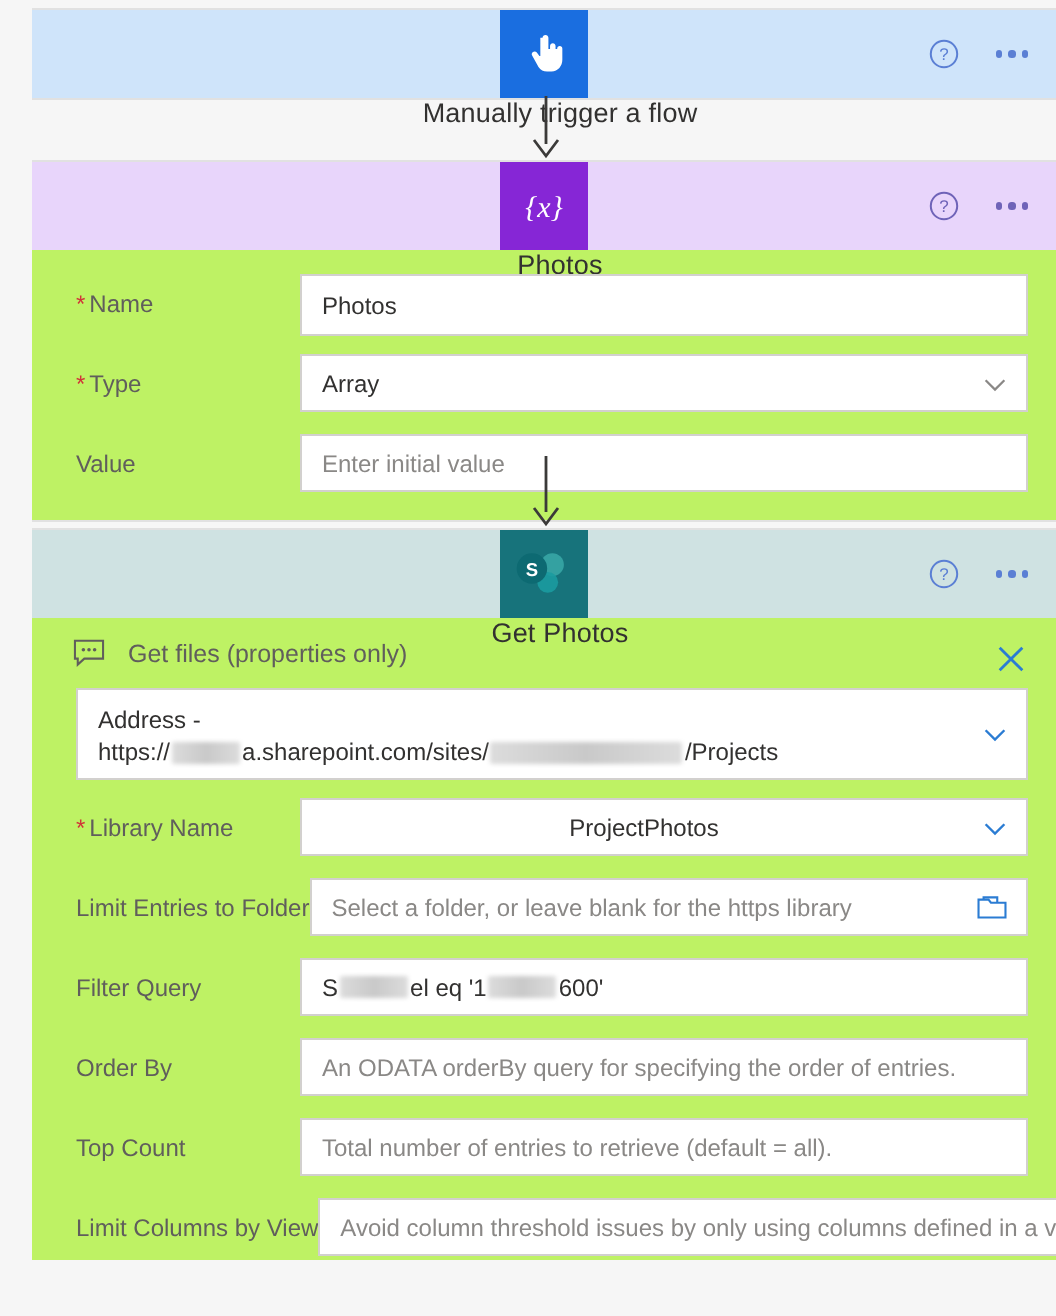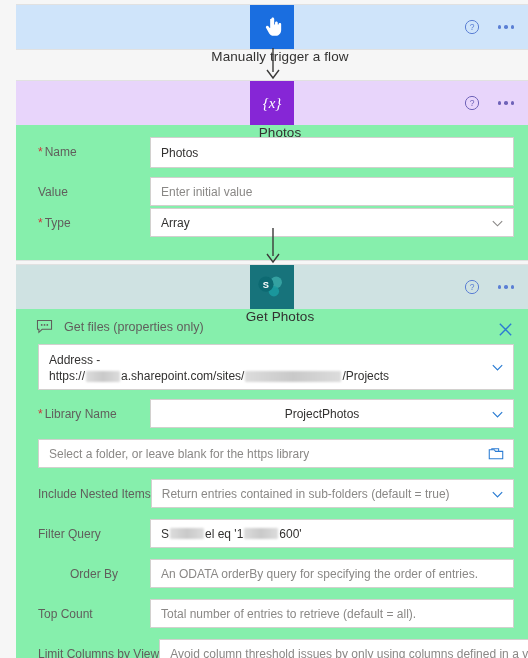--- a/index.html
+++ b/index.html
@@ -70,21 +70,21 @@
   #variable-card .card-header { background: #e8d5fb; }
   #variable-card .card-icon { background: #8626d6; }
   #variable-card .ico-dots i { background: #6f63b8; }
 
   
   #sharepoint-card { top: 264px; border-bottom: none; }
   #sharepoint-card .card-header { background: #cfe2e2; }
   #sharepoint-card .card-icon { background: #17737b; }
   #sharepoint-card .ico-dots i { background: #5b7fd4; }
 
-  .card-body { background: #86efac; padding: 0 0 0 0; }
+  .card-body { background: #bef264; padding: 0 0 0 0; }
 
   
   .row {
     display: flex;
     align-items: flex-start;
     padding: 0 14px 0 22px;
     min-height: 31px;
   }
   .row + .row { margin-top: 0; }
   .lbl {
@@ -227,38 +227,38 @@
 
       <div class="row" style="margin-bottom:9px;">
         <div class="lbl">
           <span class="req">*</span><span>Name</span>
         </div>
         <div class="ctrl plain" style="min-height:31px;">
           <div class="val">Photos</div>
         </div>
       </div>
 
-      <div class="row">
-        <div class="lbl">
-          <span>Value</span>
-        </div>
-        <div class="ctrl plain" style="min-height:29px;">
-          <div class="ph">Enter initial value</div>
-        </div>
-      </div>
-
       <div class="row" style="margin-bottom:9px;">
         <div class="lbl">
           <span class="req">*</span><span>Type</span>
         </div>
         <div class="ctrl" style="min-height:29px;">
           <div class="val">Array</div>
           <svg class="chev" viewBox="0 0 16 16">
             <path d="M3 6 L8 11 L13 6" fill="none" stroke="#8a8886" stroke-width="1.2"></path>
           </svg>
+        </div>
+      </div>
+
+      <div class="row">
+        <div class="lbl">
+          <span>Value</span>
+        </div>
+        <div class="ctrl plain" style="min-height:29px;">
+          <div class="ph">Enter initial value</div>
         </div>
       </div>
 
     </div>
   </div>
 
   <svg class="connector" id="connector-2" viewBox="0 0 34 36">
     <line x1="17" y1="0" x2="17" y2="28" stroke="#3b3a39" stroke-width="1.4"></line>
     <path d="M11 26 L17 34 L23 26" fill="none" stroke="#3b3a39" stroke-width="1.4"></path>
   </svg>
@@ -324,57 +324,49 @@
         </div>
         <div class="ctrl" style="min-height:29px;justify-content:center;">
           <div class="val">ProjectPhotos</div>
           <svg class="chev" viewBox="0 0 16 16">
             <path d="M3 6 L8 11 L13 6" fill="none" stroke="#2b7cd3" stroke-width="1.3"></path>
           </svg>
         </div>
       </div>
 
       <div class="row" style="margin-bottom:9px;">
+        <div class="lbl">
+          <span>Limit Entries to Folder</span>
+        </div>
         <div class="ctrl" style="min-height:29px;">
           <div class="ph">Select a folder, or leave blank for the https library</div>
           <svg class="folder-ico" viewBox="0 0 18 16">
             <path d="M1.3 3.2 H7 L8.4 5 H16.7 V13.4 H1.3 Z" fill="none" stroke="#2b7cd3" stroke-width="1.2"></path>
             <path d="M4.2 3.2 V1.9 H12 V5" fill="none" stroke="#2b7cd3" stroke-width="1.2"></path>
           </svg>
         </div>
       </div>
 
-      <div class="row" style="margin-bottom:9px;">
-        <div class="lbl">
-          <span>Include Nested Items</span>
-        </div>
-        <div class="ctrl" style="min-height:29px;">
-          <div class="ph">Return entries contained in sub-folders (default = true)</div>
-          <svg class="chev" viewBox="0 0 16 16">
-            <path d="M3 6 L8 11 L13 6" fill="none" stroke="#2b7cd3" stroke-width="1.3"></path>
-          </svg>
-        </div>
-      </div>
 
       <div class="row" style="margin-bottom:9px;">
         <div class="lbl">
           <span>Filter Query</span>
         </div>
         <div class="ctrl plain" style="min-height:29px;">
           <div class="url-line">
             <span>S</span>
             <span class="redact" id="redact-fq-1" style="width: 34px;"></span>
             <span>el eq '1</span>
             <span class="redact" id="redact-fq-2" style="width: 34px;"></span>
             <span>600'</span>
           </div>
         </div>
       </div>
 
-      <div class="row" style="margin-bottom:9px;text-align:center;">
+      <div class="row" style="margin-bottom:9px;">
         <div class="lbl">
           <span>Order By</span>
         </div>
         <div class="ctrl plain" style="min-height:29px;">
           <div class="ph">An ODATA orderBy query for specifying the order of entries.</div>
         </div>
       </div>
 
       <div class="row" style="margin-bottom:9px;">
         <div class="lbl">

